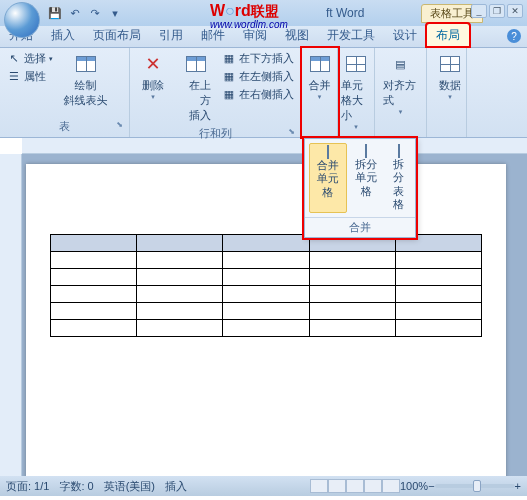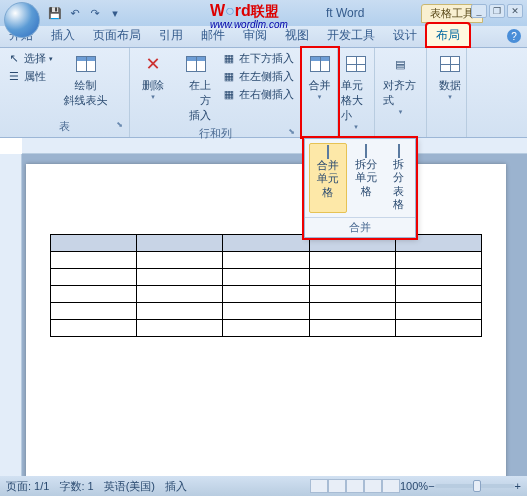--- a/index.html
+++ b/index.html
@@ -280,21 +280,21 @@
               <td></td>
             </tr>
       </tbody>
         </table>
     </div>
   </div>
 </div>
 
 <div class="status-bar">
   <span>页面: 1/1</span>
-  <span>字数: 1</span>
+  <span>字数: 0</span>
   <span>英语(美国)</span>
   <span>插入</span>
   <div class="status-right">
     <div class="view-btn"></div>
     <div class="view-btn"></div>
     <div class="view-btn"></div>
     <div class="view-btn"></div>
     <div class="view-btn"></div>
     <span>100%</span>
     <span>−</span>

